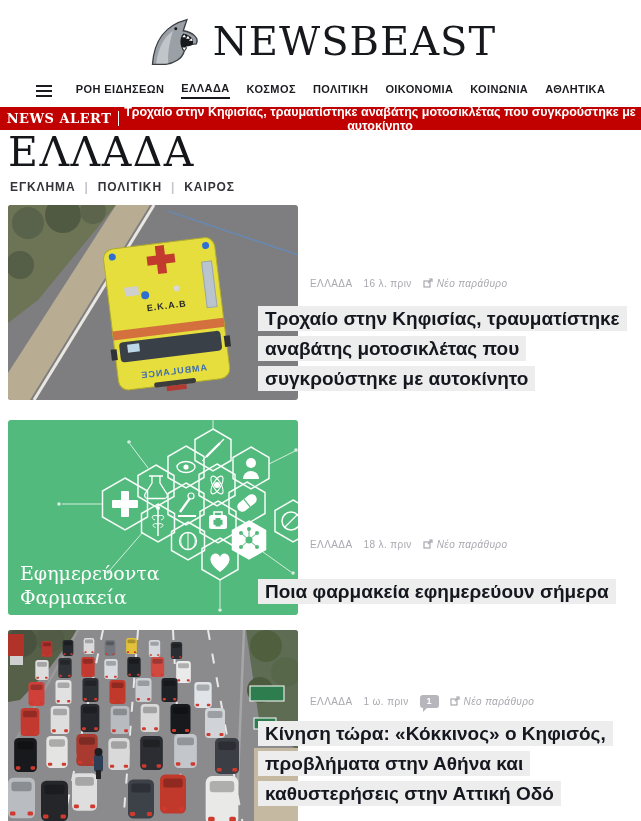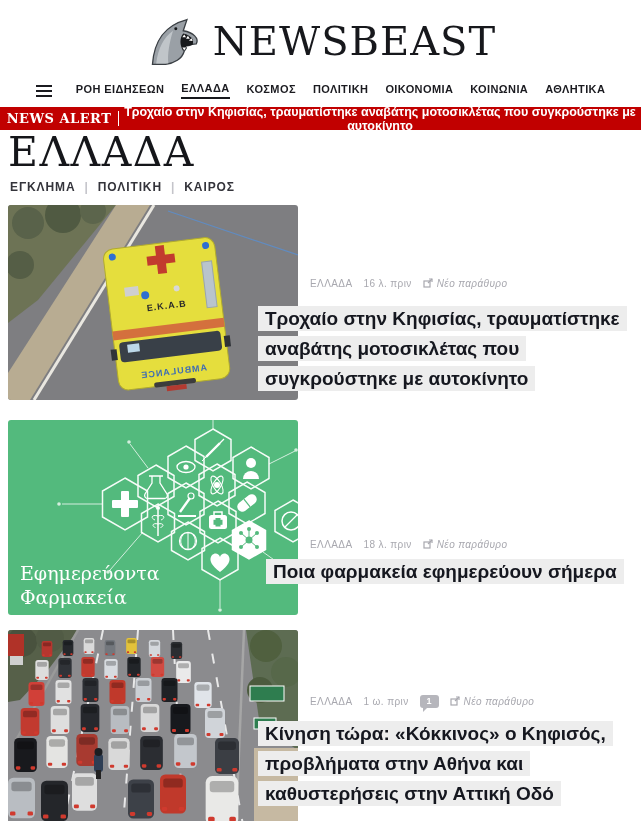--- a/index.html
+++ b/index.html
@@ -41,21 +41,21 @@
   .a3{top:630px;height:195px;}
   .thumb{position:absolute;left:8px;top:0;width:290px;height:195px;border-radius:3px;overflow:hidden;display:block;cursor:pointer;}
   .thumb svg{display:block;}
   .meta{position:absolute;left:310px;display:flex;align-items:center;gap:11px;font-size:10px;color:#a8a8af;letter-spacing:.4px;}
   .a1 .meta{top:73px;} .a2 .meta{top:119px;} .a3 .meta{top:65px;}
   .meta a{color:#a8a8af;text-decoration:none;}
   .newwin{display:flex;align-items:flex-start;gap:4px;font-style:italic;}
   .badge{position:relative;display:inline-block;min-width:13px;height:13px;background:#b6b6bc;border-radius:3px;color:#fff;font-size:9px;font-weight:bold;text-align:center;line-height:13px;padding:0 3px;cursor:pointer;}
   .badge::after{content:"";position:absolute;left:3px;bottom:-4px;border-style:solid;border-width:4px 4px 0 0;border-color:#b6b6bc transparent transparent transparent;}
   .headline{position:absolute;left:258px;width:362px;margin:0;}
-  .a1 .headline{top:98px;} .a2 .headline{top:136px;margin-left:8px;} .a3 .headline{top:88px;}
+  .a1 .headline{top:98px;} .a2 .headline{top:156px;} .a3 .headline{top:88px;}
   .headline a{text-decoration:none;}
   .headline span{display:inline;background:#ededed;color:#15171f;font-size:19px;line-height:28px;font-weight:bold;padding:2px 7px;box-decoration-break:clone;-webkit-box-decoration-break:clone;}
 </style>
 </head>
 <body>
 
 <div class="page">
 
 
   <div class="masthead">

